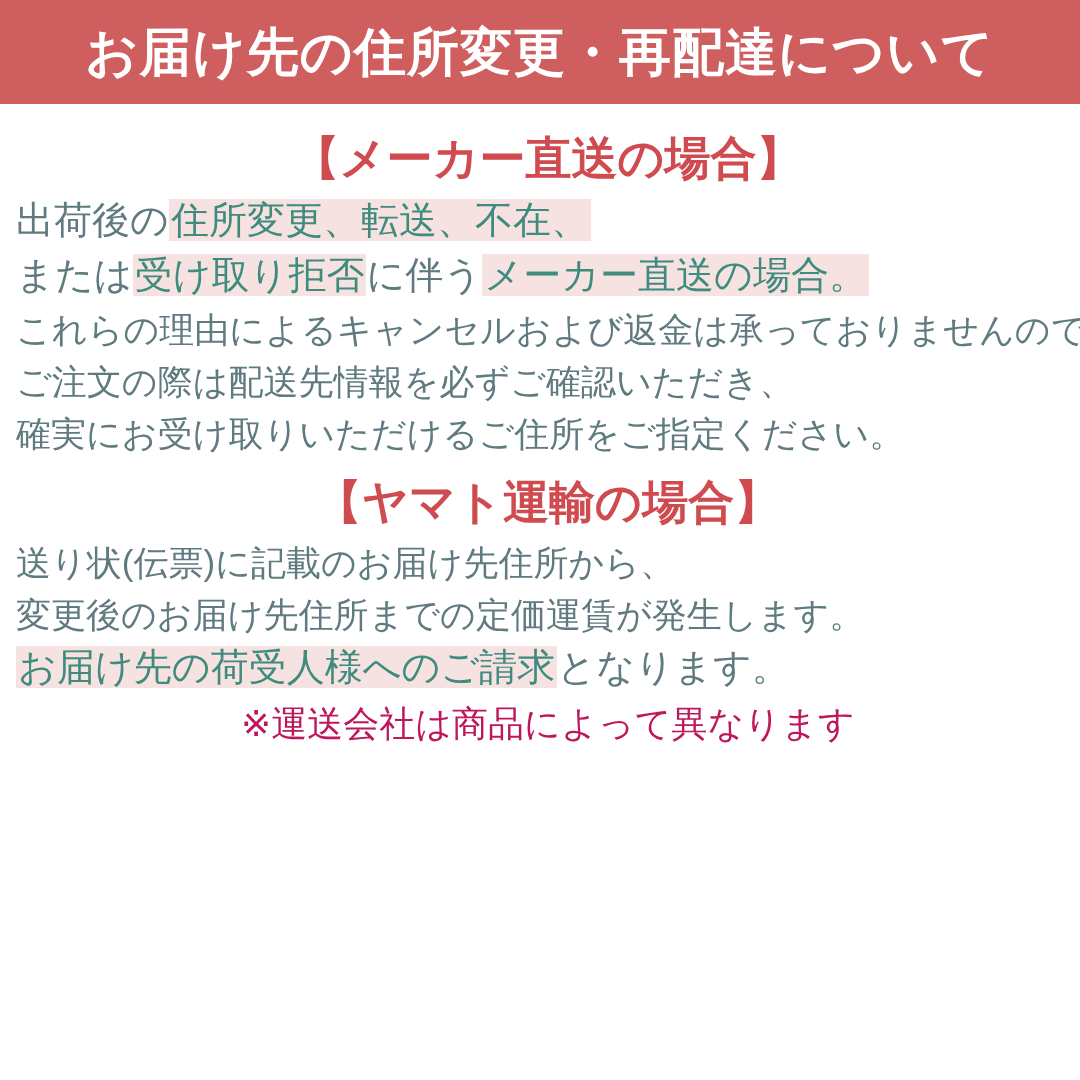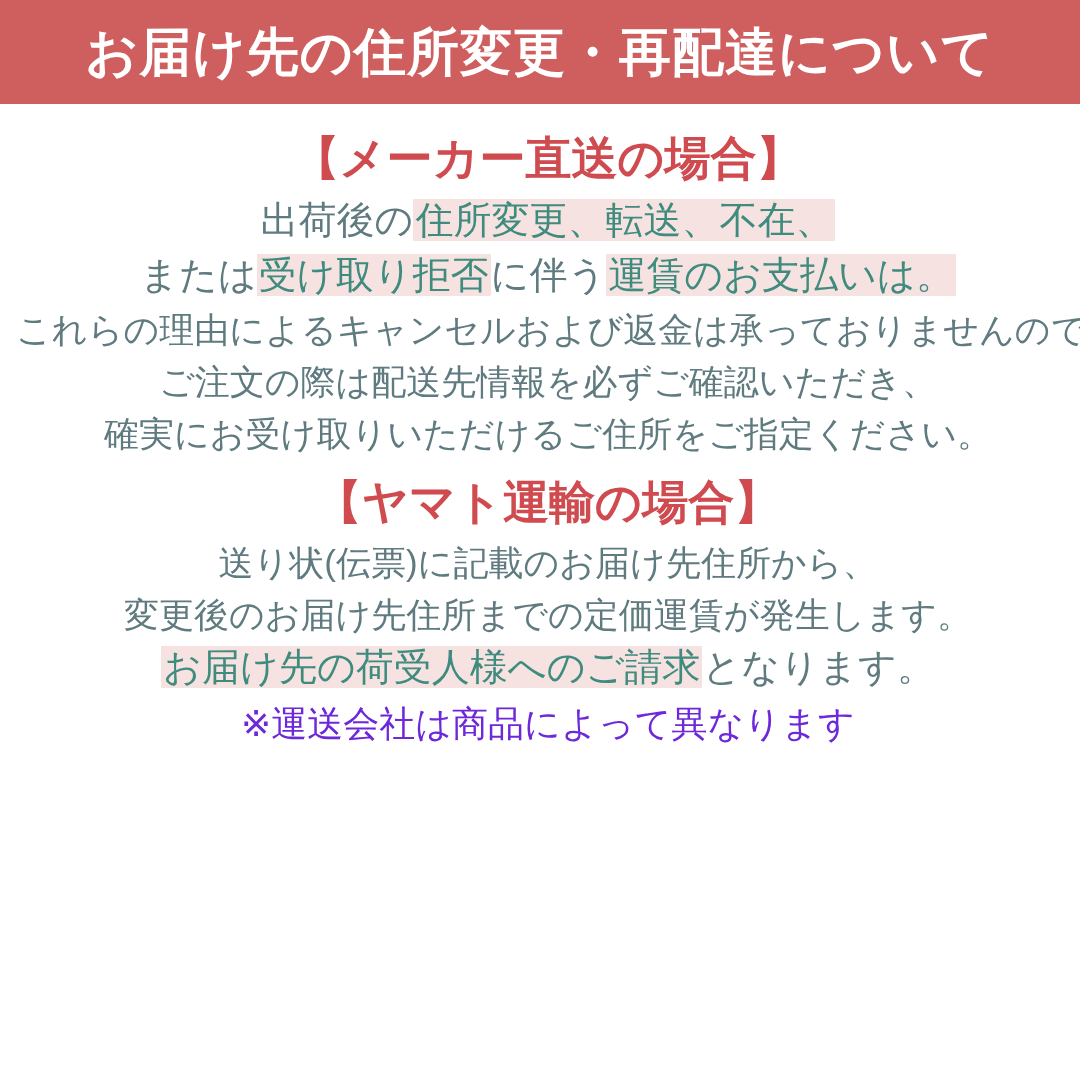--- a/index.html
+++ b/index.html
@@ -51,28 +51,28 @@
     white-space: nowrap;
   }
   .section-head.second {
     margin-top: 16px;
   }
   .line {
     color: #5f7b80;
     font-size: 38px;
     line-height: 1.42;
     margin: 2px 0;
-    text-align: center;
+    text-align: left;
     white-space: nowrap;
   }
   .line.small {
     font-size: 35px;
   }
   .note {
-    color: #6d28d9;
+    color: #be185d;
     font-size: 36px;
     line-height: 1.3;
     margin-top: 6px;
     text-align: center;
     white-space: nowrap;
   }
   .hl {
     background: #f7e2e2;
     color: #3f8c7f;
     padding: 0 2px;
@@ -89,21 +89,21 @@
 
   <div class="content">
 
     <div class="section-head">【メーカー直送の場合】</div>
 
     <div class="line">
       <span>出荷後の</span><span class="hl">住所変更、転送、不在、</span>
     </div>
 
     <div class="line">
-      <span>または</span><span class="hl">受け取り拒否</span><span>に伴う</span><span class="hl">運賃のお支払いは。</span>
+      <span>または</span><span class="hl">受け取り拒否</span><span>に伴う</span><span class="hl">メーカー直送の場合。</span>
     </div>
 
     <div class="line small">
       <span>これらの理由によるキャンセルおよび返金は承っておりませんので、</span>
     </div>
 
     <div class="line small">
       <span>ご注文の際は配送先情報を必ずご確認いただき、</span>
     </div>
 

